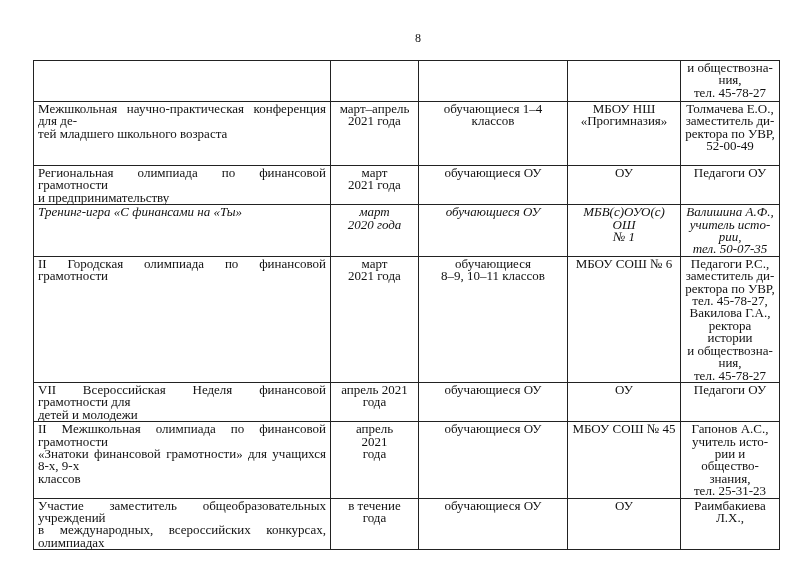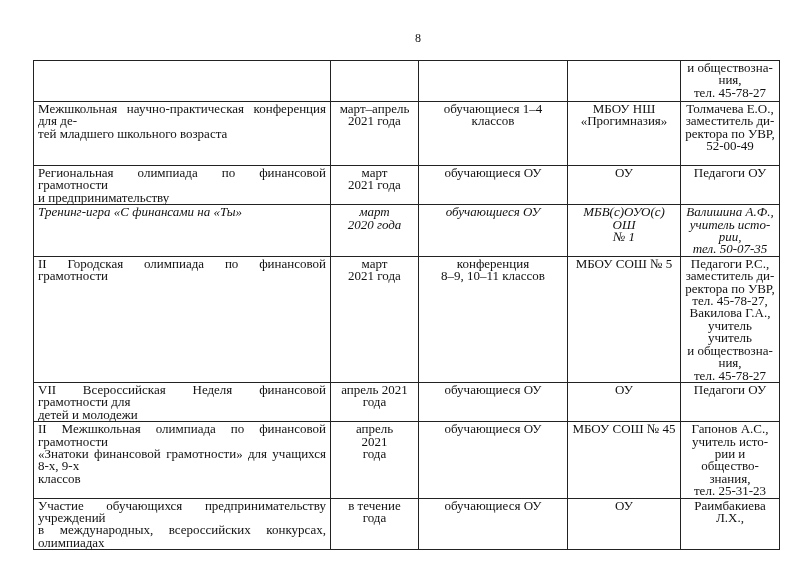--- a/index.html
+++ b/index.html
@@ -116,33 +116,33 @@
       </tr>
       <tr style="height: 120px;">
         <td class="c1">
           <span class="line">II Городская олимпиада по финансовой грамотности</span>
         </td>
         <td class="c2">
           <span class="line">март</span>
           <span class="line">2021 года</span>
         </td>
         <td class="c3">
-          <span class="line">конференция</span>
+          <span class="line">обучающиеся</span>
           <span class="line">8–9, 10–11 классов</span>
         </td>
         <td class="c4">
-          <span class="line">МБОУ СОШ № 5</span>
+          <span class="line">МБОУ СОШ № 6</span>
         </td>
         <td class="c5">
           <span class="line">Педагоги Р.С.,</span>
           <span class="line">заместитель ди-</span>
           <span class="line">ректора по УВР,</span>
           <span class="line">тел. 45-78-27,</span>
           <span class="line">Вакилова Г.А.,</span>
-          <span class="line">учитель учитель</span>
+          <span class="line">ректора истории</span>
           <span class="line">и обществозна-</span>
           <span class="line">ния,</span>
           <span class="line">тел. 45-78-27</span>
         </td>
       </tr>
       <tr style="height: 27px; margin-left: 26px;">
         <td class="c1">
           <span class="line">VII Всероссийская Неделя финансовой грамотности для</span>
           <span class="line">детей и молодежи</span>
         </td>
@@ -180,21 +180,21 @@
         <td class="c5">
           <span class="line">Гапонов А.С.,</span>
           <span class="line">учитель исто-</span>
           <span class="line">рии и общество-</span>
           <span class="line">знания,</span>
           <span class="line">тел. 25-31-23</span>
         </td>
       </tr>
       <tr style="height: 31px;">
         <td class="c1">
-          <span class="line">Участие обучающихся предпринимательству учреждений</span>
+          <span class="line">Участие заместитель общеобразовательных учреждений</span>
           <span class="line">в международных, всероссийских  конкурсах, олимпиадах</span>
         </td>
         <td class="c2">
           <span class="line">в течение года</span>
         </td>
         <td class="c3">
           <span class="line">обучающиеся ОУ</span>
         </td>
         <td class="c4">
           <span class="line">ОУ</span>

